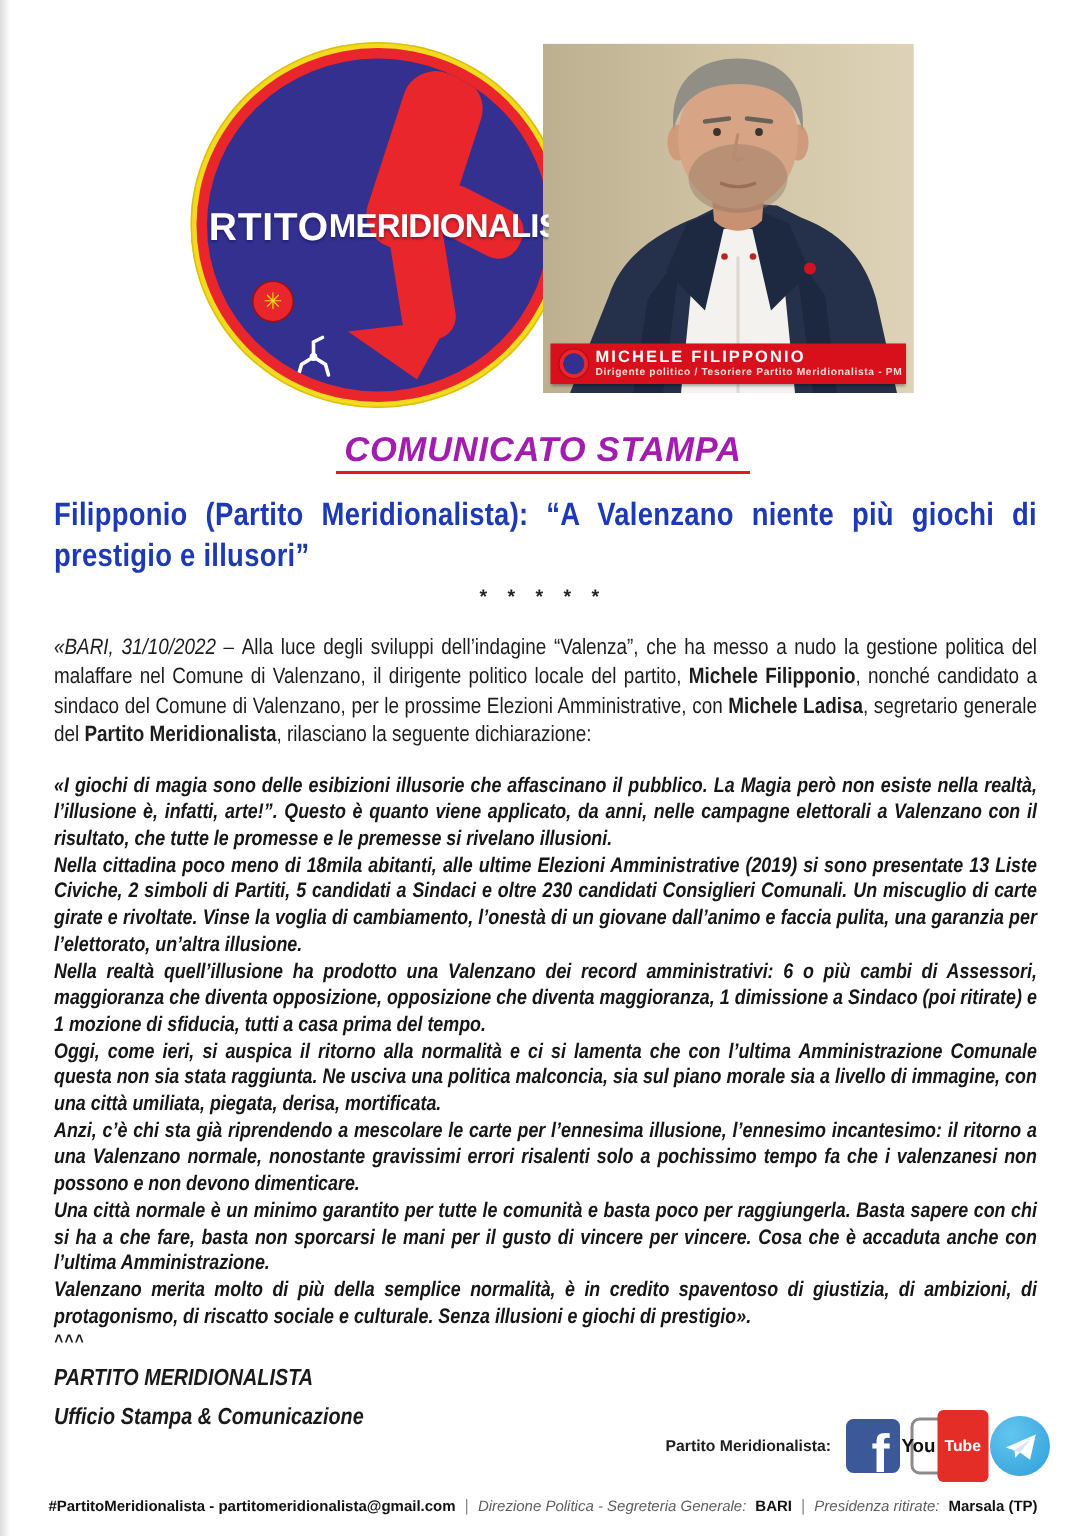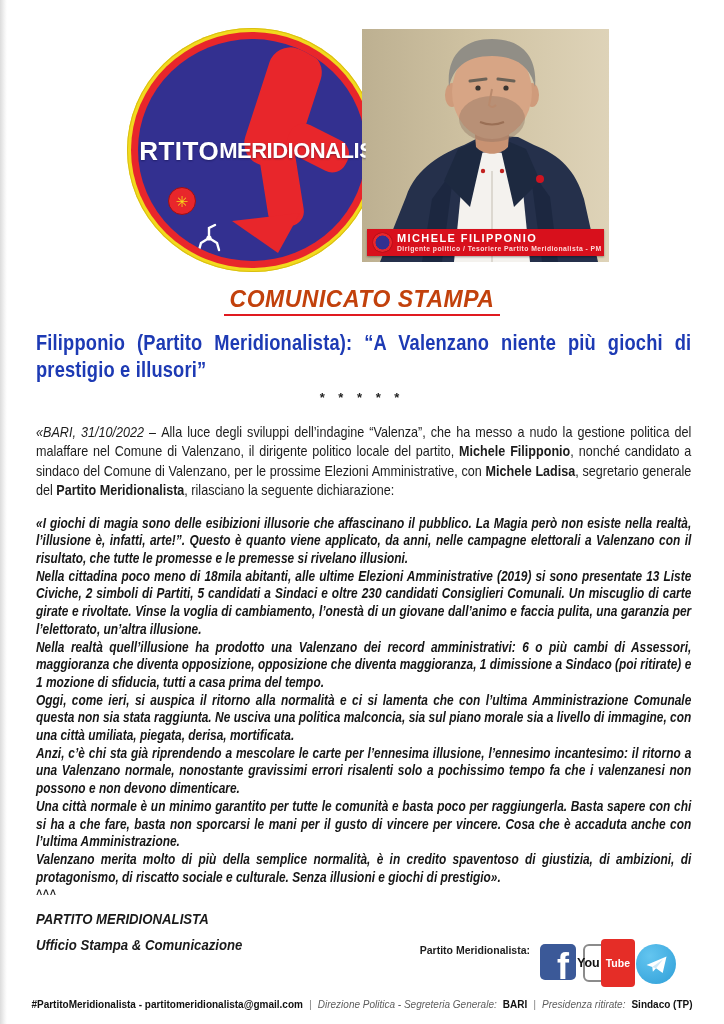--- a/index.html
+++ b/index.html
@@ -34,42 +34,42 @@
           display:flex;align-items:center;box-shadow:0 1px 2px rgba(0,0,0,.35);}
   .mini-logo{width:19px;height:19px;border-radius:50%;margin:0 5px 0 6px;flex:0 0 auto;
              background:radial-gradient(circle,#333090 50%,#e8262b 54% 76%,#f2da1e 80%);
              box-shadow:0 0 1px #000;}
   .banner-text{display:flex;flex-direction:column;justify-content:center;line-height:1.05;}
   .banner-name{color:#fff;font-weight:bold;font-size:11px;letter-spacing:1.4px;}
   .banner-role{color:#ffd9d9;font-weight:bold;font-size:6.8px;letter-spacing:.45px;margin-top:1px;}
 
   
   .press-wrap{position:absolute;left:0;right:0;top:286px;text-align:center;}
-  .press-heading{display:inline-block;color:#c2410c;font-weight:bold;font-style:italic;
+  .press-heading{display:inline-block;color:#a21caf;font-weight:bold;font-style:italic;
                  font-size:23px;letter-spacing:.5px;border-bottom:2.5px solid #e01a20;
                  padding:0 6px 1px;}
   .scaled{width:770px;transform:scaleX(0.851);transform-origin:0 0;}
   .headline{position:absolute;left:36px;top:330px;margin:0;color:#1d3ab4;font-weight:bold;
             font-size:21.5px;line-height:26.5px;text-align:justify;letter-spacing:.2px;}
   .stars{position:absolute;left:0;right:0;top:390px;text-align:center;font-weight:bold;
          font-size:13px;letter-spacing:5px;color:#222;}
 
   
   .flow{position:absolute;left:36px;top:423px;}
   .intro{font-size:14.8px;line-height:19.4px;text-align:justify;margin:0 0 14px;color:#1c1c1c;}
   .intro .it{font-style:italic;}
   .intro .b{font-weight:bold;}
   .quote{font-size:14px;line-height:17.7px;font-weight:bold;font-style:italic;
          text-align:justify;margin:0;color:#161616;}
   .marks{font-weight:bold;font-style:italic;font-size:12px;letter-spacing:1px;margin-top:1px;}
   .org{font-weight:bold;font-style:italic;font-size:15.5px;margin-top:9px;}
   .office{font-weight:bold;font-style:italic;font-size:15.5px;margin-top:8px;}
 
   
-  .social{position:absolute;top:944px;right:48px;display:flex;gap:7px;}
+  .social{position:absolute;top:944px;right:24px;display:flex;align-items:center;gap:7px;}
   .social-label{font-size:10.5px;font-weight:bold;color:#1d1d1d;margin-right:3px;}
   .fb{width:36px;height:36px;background:#3b5998;border-radius:5px;position:relative;
       overflow:hidden;}
   .fb span{position:absolute;bottom:-8px;right:7px;color:#fff;font-weight:bold;font-size:36px;}
   .yt{width:46px;height:38px;background:#fff;border:2px solid #8b8b8b;border-radius:6px;
       display:flex;flex-direction:row;align-items:center;justify-content:center;gap:1px;
       box-sizing:border-box;}
   .yt .you{font-size:12.5px;font-weight:bold;color:#111;line-height:1;}
   .yt .tube{background:#e52d27;color:#fff;font-size:10.5px;font-weight:bold;border-radius:4px;
             padding:18px 5px;line-height:1.15;}
@@ -200,15 +200,15 @@
     </div>
   </div>
 
   <div class="footer">
     <span class="fb-txt">#PartitoMeridionalista - partitomeridionalista@gmail.com</span>
     <span class="sep">|</span>
     <span class="lab">Direzione Politica - Segreteria Generale:</span>
     <span class="fb-txt">BARI</span>
     <span class="sep">|</span>
     <span class="lab">Presidenza ritirate:</span>
-    <span class="fb-txt">Sindaco (TP)</span>
+    <span class="fb-txt">Marsala (TP)</span>
   </div>
 </div>
 
 </body></html>

